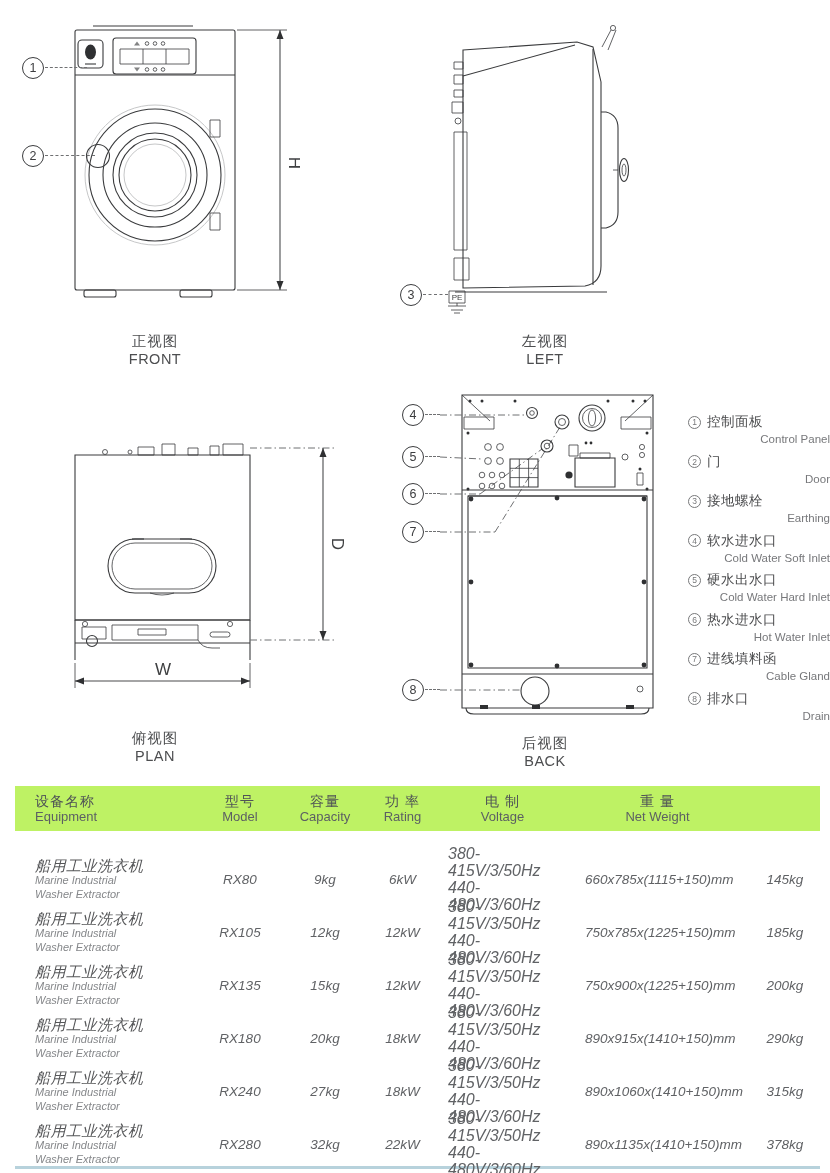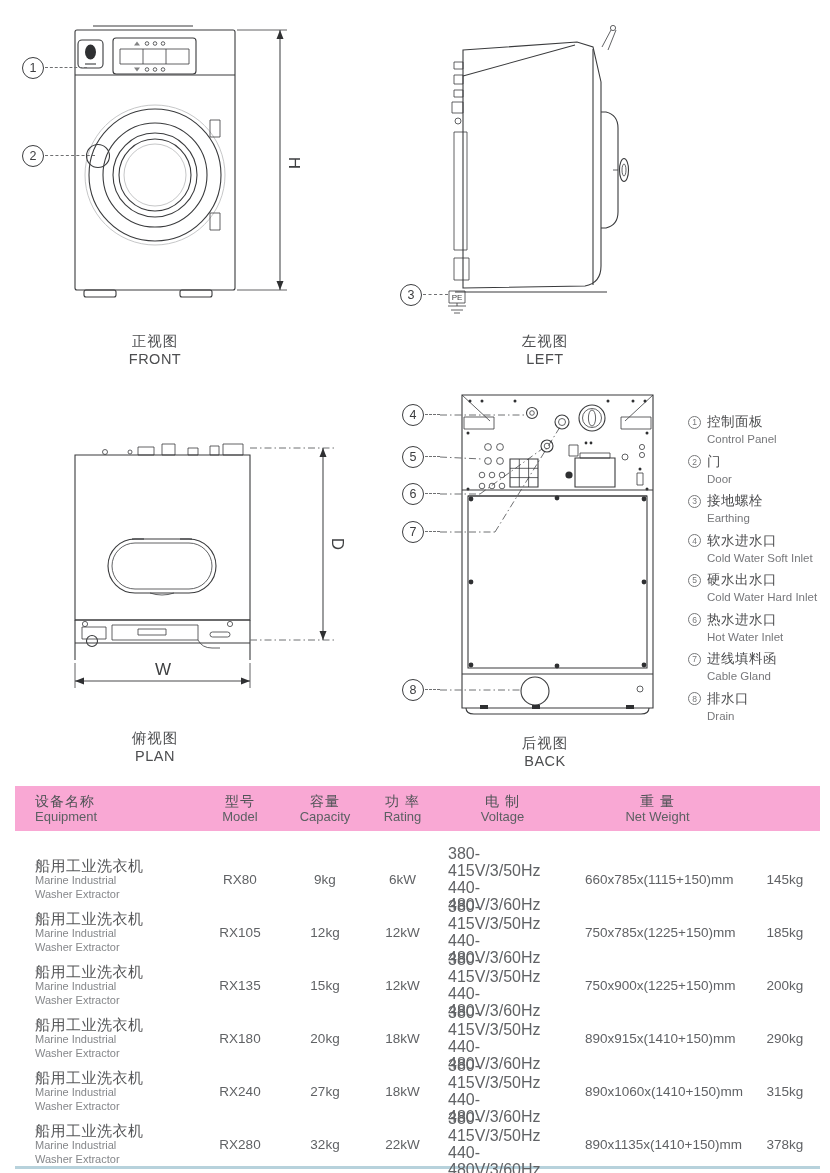--- a/index.html
+++ b/index.html
@@ -34,32 +34,32 @@
 
   .legend { position:absolute; left:688px; top:413px; width:142px; }
   .lg-item { margin-bottom:6.5px; }
   .lg-row { display:flex; align-items:center; }
   .lg-num {
     width:13px; height:13px; border:1px solid #77787a; border-radius:50%;
     font-size:8.5px; color:#77787a; display:inline-flex; align-items:center;
     justify-content:center; margin-right:6px; flex:0 0 auto;
   }
   .lg-zh { font-size:13.5px; color:#4a4b4d; letter-spacing:0.5px; }
-  .lg-en { font-size:11.5px; color:#77787b; margin-left:19px; line-height:14px; margin-top:1px; }
+  .lg-en { font-size:11.5px; color:#77787b; margin-left:19px; line-height:14px; margin-top:1px;text-align:right; }
 
   .spec-table { position:absolute; left:15px; top:786px; width:805px; }
   .t-head {
     display:grid; grid-template-columns:180px 90px 80px 75px 125px 185px 70px;
-    background:#f9a8d4; height:45px; align-items:center;
+    background:#bef264; height:45px; align-items:center;
   }
   .h-cell { text-align:center; }
   .h-cell.first { text-align:left; padding-left:20px; }
   .h-zh { font-size:14px; color:#4f5356; letter-spacing:1px; line-height:17px; }
   .h-en { font-size:13px; color:#5c6063; line-height:14px; }
-  .t-rows { margin-top:14px; }
+  .t-rows { margin-top:14px;font-style:italic; }
   .t-row {
     display:grid; grid-template-columns:180px 90px 80px 75px 125px 185px 70px;
     height:53px; align-items:center;
   }
   .cell { text-align:center; font-size:13.5px; color:#606265; }
   .cell.eq { text-align:left; padding-left:20px; }
   .eq-zh { font-size:15px; color:#565759; line-height:17px; letter-spacing:0.5px; }
   .eq-en { font-size:11px; color:#85878a; line-height:13.5px; }
   .volt div { font-size:16px; line-height:17px; text-align:left; }
   .volt { display:flex; flex-direction:column; align-items:flex-start; padding-left:8px; }

